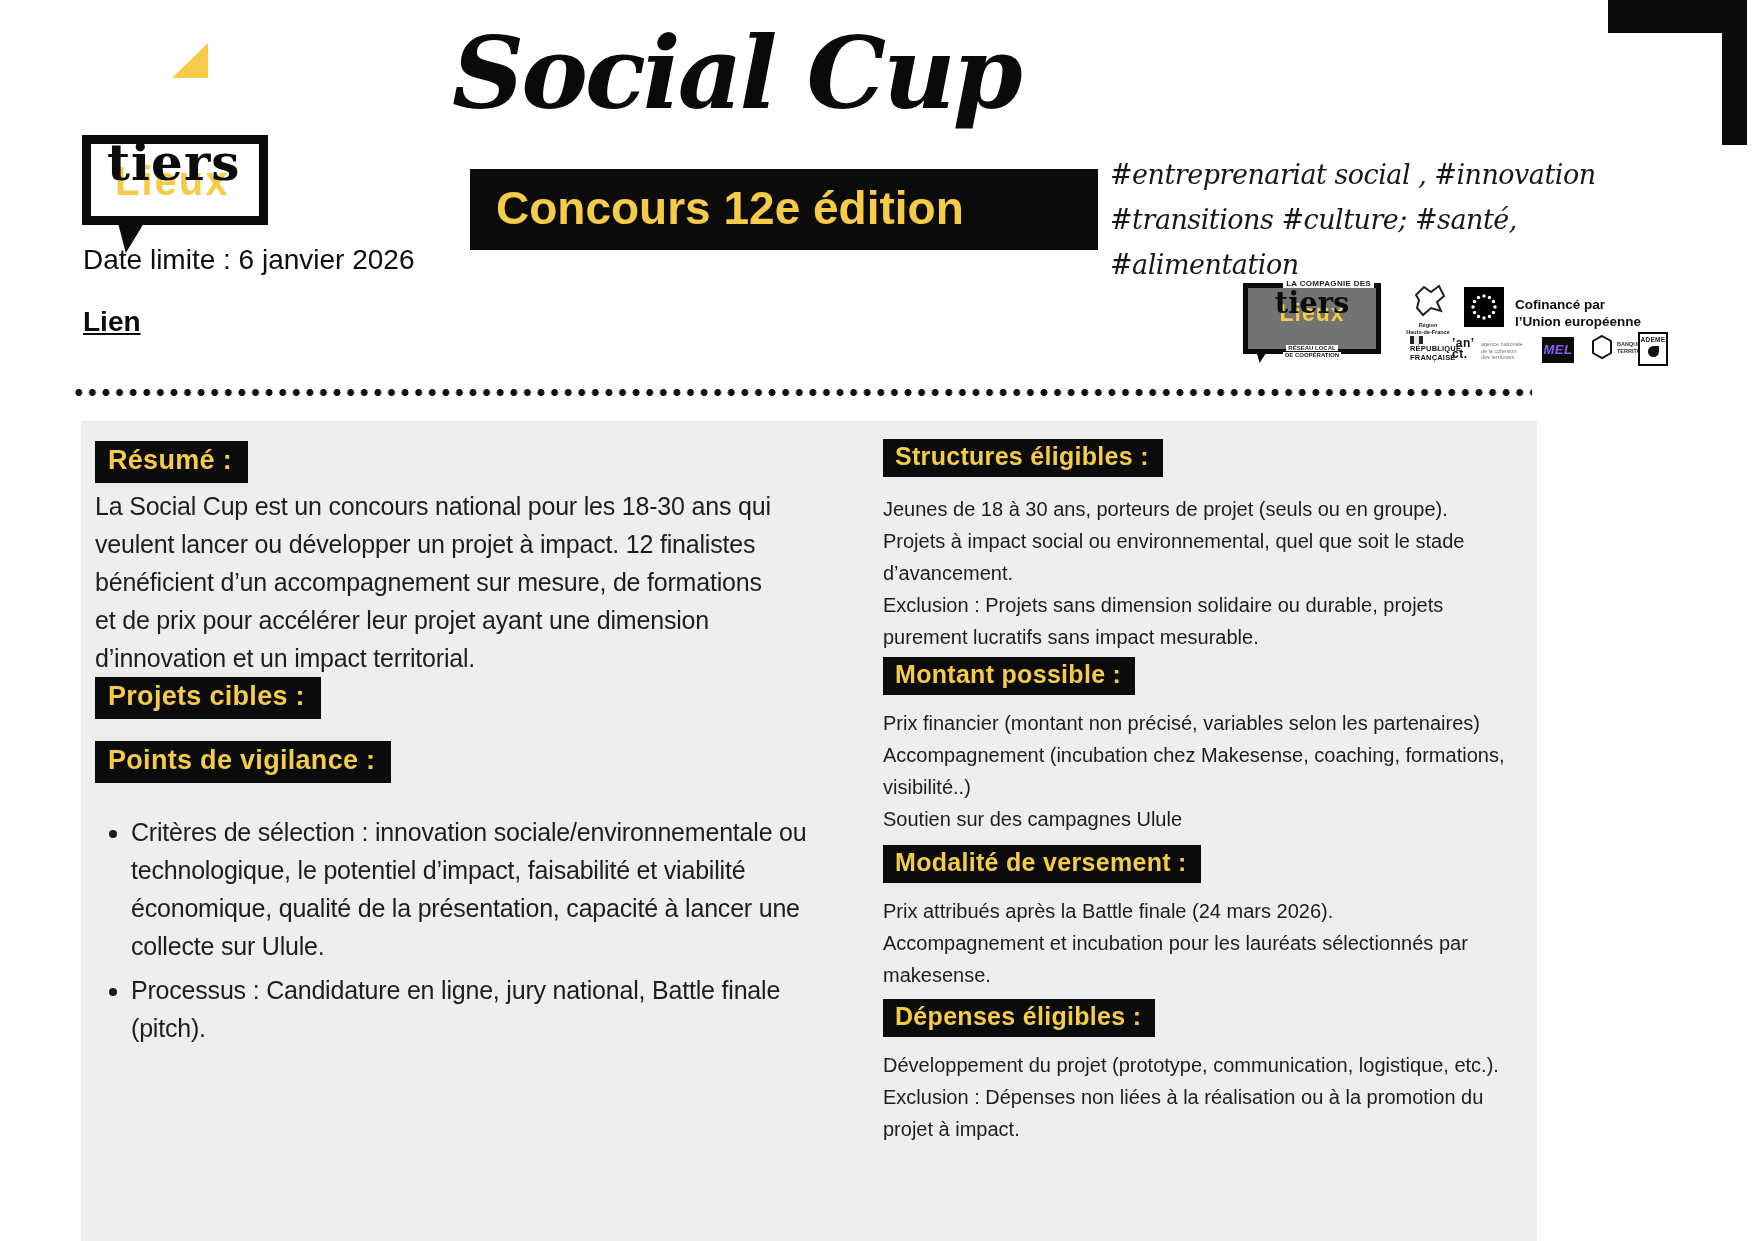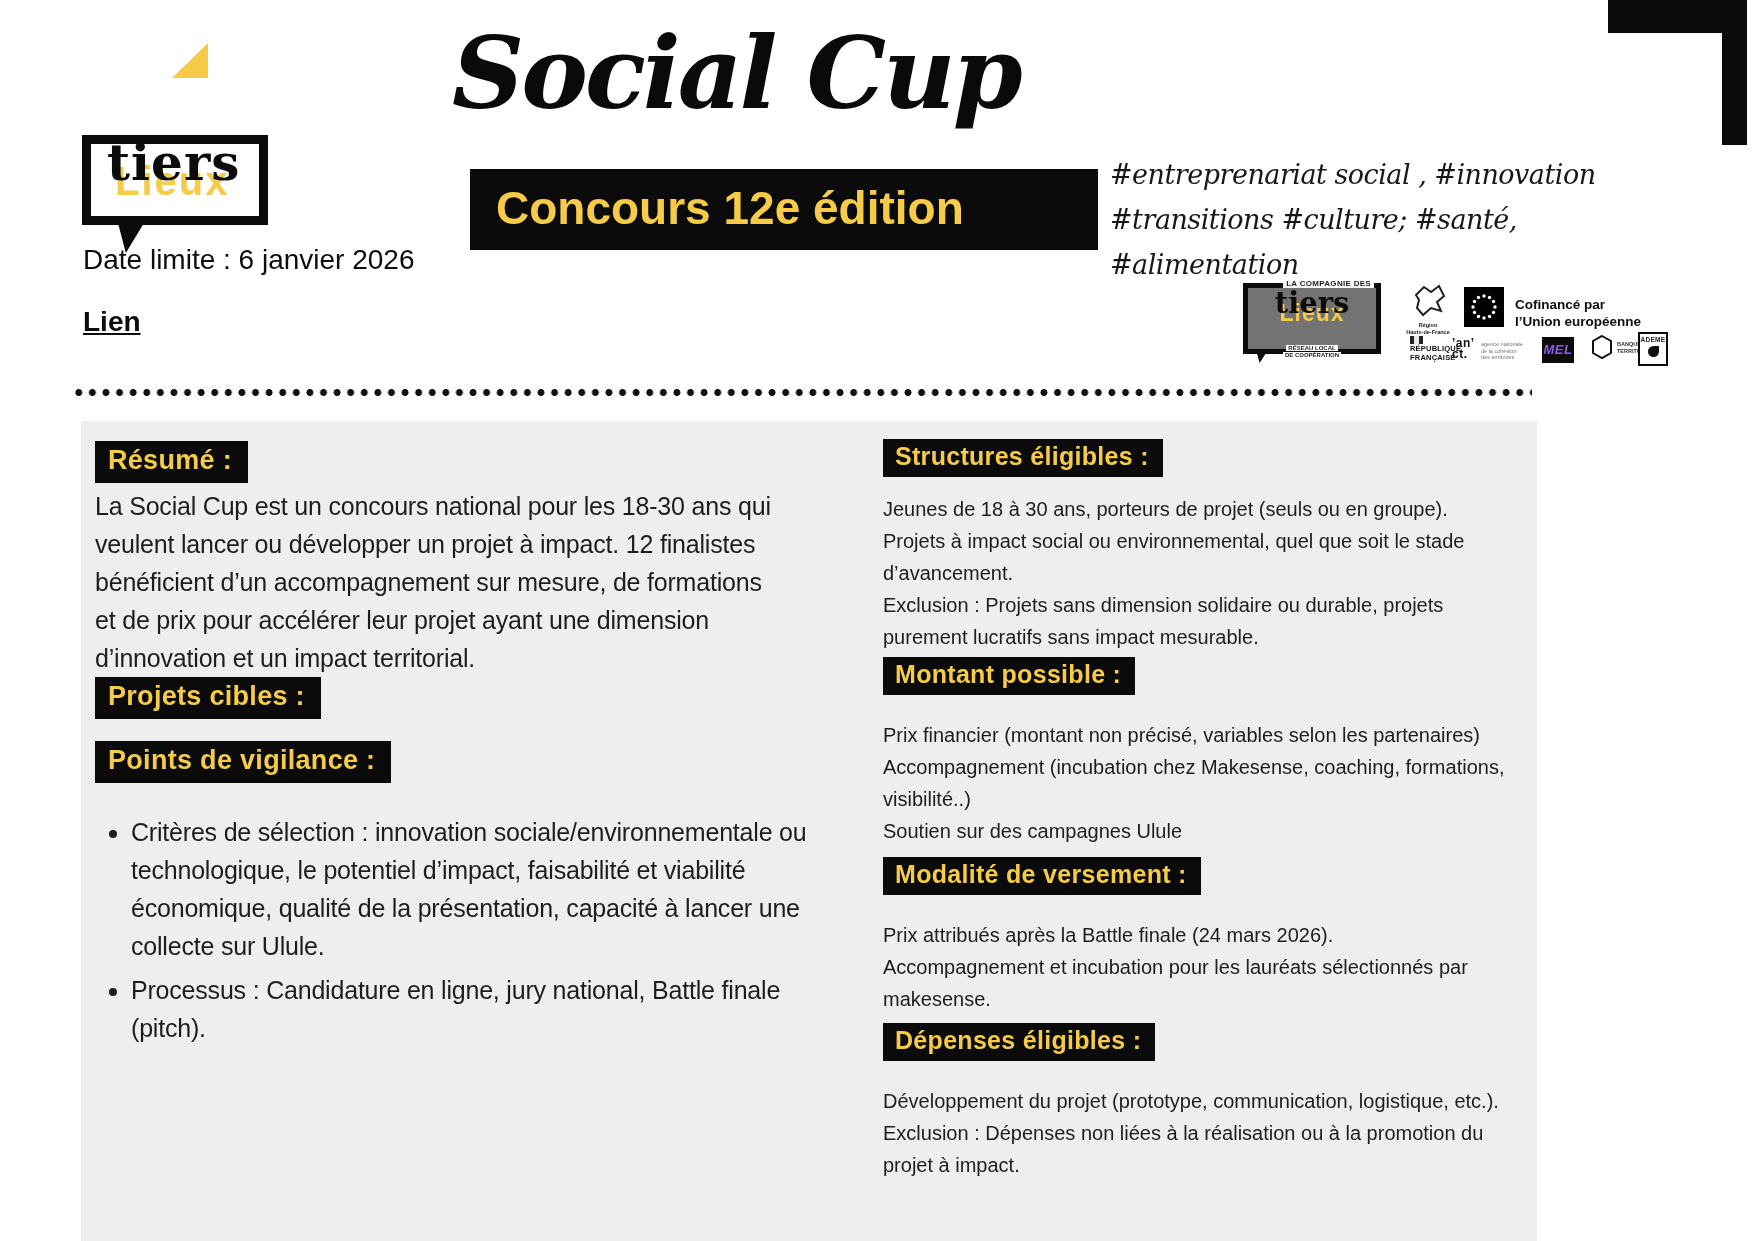--- a/index.html
+++ b/index.html
@@ -84,21 +84,21 @@
   .body-l{font-size:25px;line-height:38px;color:var(--text);letter-spacing:-0.2px;}
   .resume-body{margin-top:4px;width:680px;}
   .publics-label{margin-top:0;}
   .publics-body{margin-top:22px;}
   .vigilance-label{margin-top:22px;}
   .vigilance-list{margin:30px 0 0;padding-left:36px;list-style:disc;width:724px;}
   .vigilance-list li{font-size:25px;line-height:38px;margin-bottom:6px;color:var(--text);letter-spacing:-0.2px;}
 
   .body-r{font-size:20px;line-height:32px;color:var(--text);}
   .r-lines{margin-top:16px;}
-  .r-lines.tight{margin-top:24px;}
+  .r-lines.tight{margin-top:12px;}
   .montant-label{margin-top:4px;}
   .modalite-label{margin-top:10px;}
   .depenses-label{margin-top:8px;}
 </style>
 </head>
 <body>
 
 <div class="page">
 
   <div class="abs corner-h"></div>

